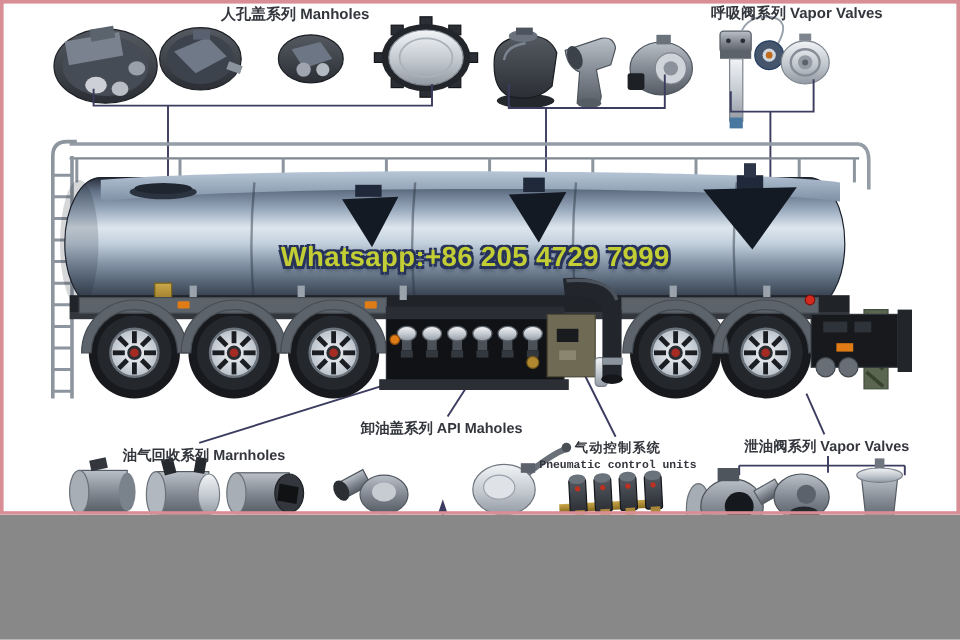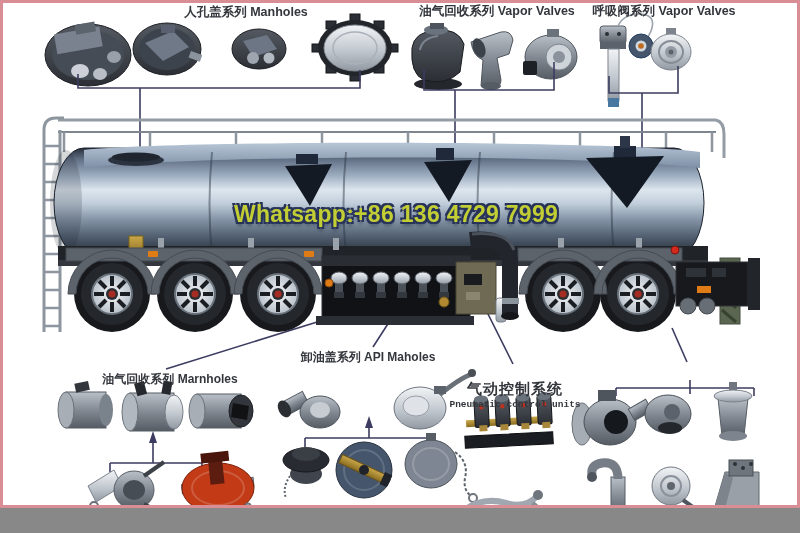--- a/index.html
+++ b/index.html
@@ -3,31 +3,31 @@
 <meta charset="utf-8">
 <style>
   :root{
     --border:#d98e95; --background:#ffffff;
     --whatsapp-text:#c2ce34; --whatsapp-outline:#28335a;
     --label-text:#33363c; --connector-line:#3c3c60;
     --red-cap:#c23a16; --blue-disc:#45566c; --tank-highlight:#e8eff5;
   }
   html,body{margin:0;padding:0;}
   body{background:#888;font-family:"Liberation Sans",sans-serif;}
-  .stage{position:relative;width:800px;height:508px;background:var(--background);overflow:hidden;}
+  .stage{position:relative;width:800px;height:429px;background:var(--background);overflow:hidden;}
   .frame{position:absolute;inset:0;border:3px solid var(--border);pointer-events:none;z-index:10;}
   svg.art{position:absolute;inset:0;z-index:1;}
   .cn{stroke:var(--connector-line);stroke-width:1.6;fill:none;}
   .ar{fill:var(--connector-line);}
   .lbl{position:absolute;transform:translateX(-50%);white-space:nowrap;color:var(--label-text);
        font:700 12.5px "Liberation Sans",sans-serif;z-index:5;}
   .lbl.small{font-size:12px;}
   .lbl2{position:absolute;transform:translateX(-50%);text-align:center;color:var(--label-text);
         font:700 9.5px "Liberation Sans",sans-serif;line-height:1.25;z-index:5;white-space:nowrap;}
-  .lbl2 .cnl{font-size:15px;letter-spacing:1px;display:block;margin-top:12px;}
+  .lbl2 .cnl{font-size:11px;letter-spacing:1px;display:block;}
   .lbl2 .enl{display:block;font-family:Liberation Mono, monospace;}
   .lbl2.loading .enl{font-size:11px;}
   .whatsapp{position:absolute;left:396px;top:201px;transform:translateX(-50%);z-index:6;
     font:800 23px "Liberation Sans",sans-serif;letter-spacing:.3px;color:var(--whatsapp-text);
     text-shadow:-2px -2px 0 var(--whatsapp-outline),2px -2px 0 var(--whatsapp-outline),
                 -2px 2px 0 var(--whatsapp-outline),2px 2px 0 var(--whatsapp-outline),
                 0 0 2px var(--whatsapp-outline),0 4px 3px rgba(10,20,40,.35);white-space:nowrap;}
 </style>
 </head>
 <body>
@@ -485,30 +485,30 @@
       <rect x="-6" y="-34" width="24" height="16" fill="#6f757d" stroke="#4a5056"></rect>
       <circle cx="0" cy="-30" r="2" fill="#2e3236"></circle>
           <circle cx="8" cy="-26" r="2" fill="#2e3236"></circle>
           <circle cx="16" cy="-30" r="2" fill="#2e3236"></circle>
       <rect x="-28" y="24" width="54" height="8" fill="#868d95" stroke="#5a6067"></rect>
     </g>
   </g>
 </svg>
 
   <div class="lbl" style="left:246px;top:4px;">人孔盖系列 Manholes</div>
-  <div class="lbl" style="left:497px;top:3px;">油气回收系列 Vapor Valves</div>
   <div class="lbl" style="left:664px;top:3px;">呼吸阀系列 Vapor Valves</div>
 
-  <div class="whatsapp">Whatsapp:+86 136 4729 7999</div>
+  <div class="whatsapp">Whatsapp:+86 205 4729 7999</div>
 
   <div class="lbl small" style="left:170px;top:371px;">油气回收系列 Marnholes</div>
   <div class="lbl small" style="left:368px;top:349px;">卸油盖系列 API Maholes</div>
 
   <div class="lbl2" style="left:515px;top:368px;">
     <span class="cnl">气动控制系统</span>
     <span class="enl">Pneumatic control units</span>
   </div>
 
 
 
+  <div class="lbl small" style="left:689px;top:364px;">泄油阀系列 Vapor Valves</div>
 
   <div class="frame"></div>
 </div>
 
 </body></html>

